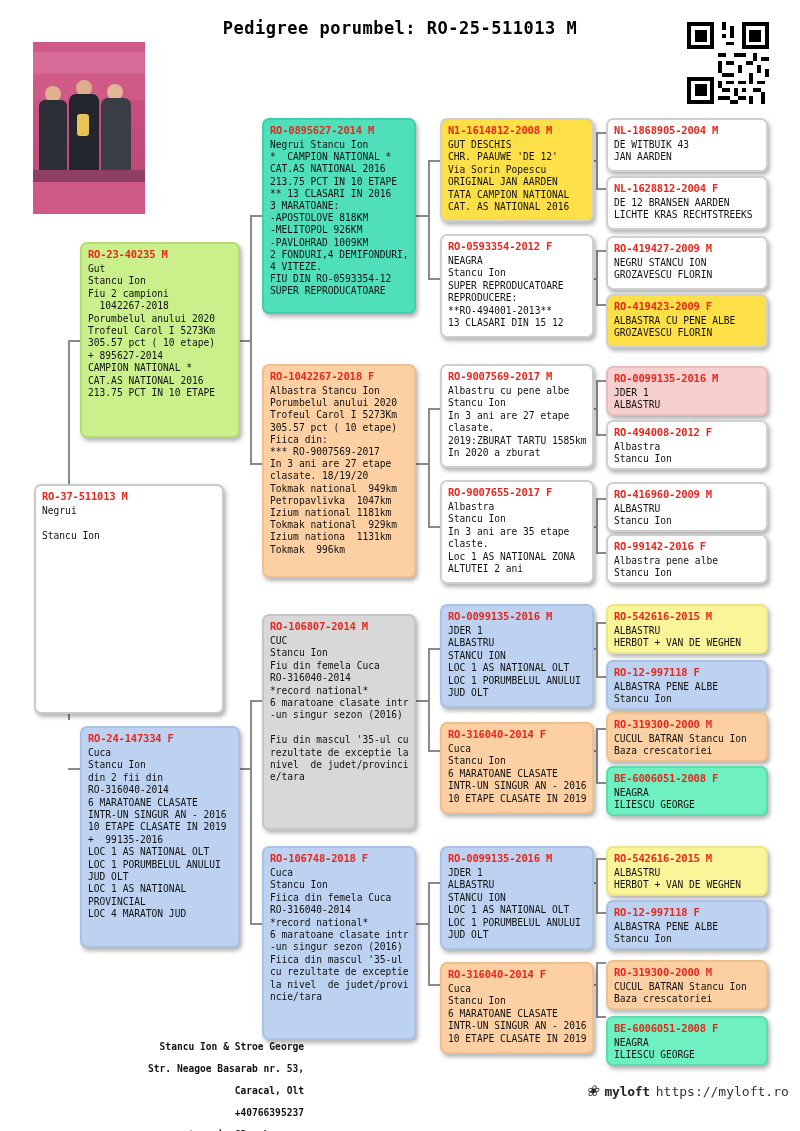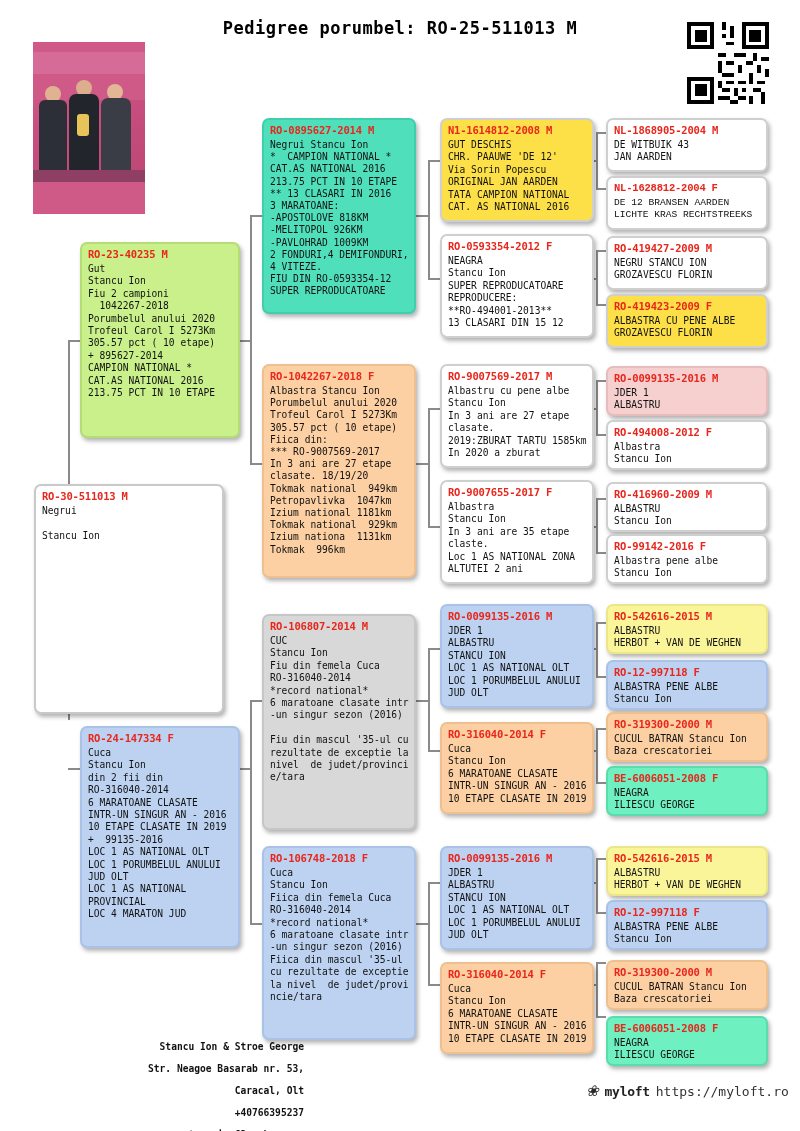--- a/index.html
+++ b/index.html
@@ -213,21 +213,21 @@
 <div class="ln" style="left:596px;top:858px;width:10px;height:2px;"></div>
 <div class="ln" style="left:596px;top:912px;width:10px;height:2px;"></div>
 <div class="ln" style="left:586px;top:882px;width:10px;height:2px;"></div>
 
 <div class="ln" style="left:596px;top:962px;width:2px;height:56px;"></div>
 <div class="ln" style="left:596px;top:962px;width:10px;height:2px;"></div>
 <div class="ln" style="left:596px;top:1016px;width:10px;height:2px;"></div>
 <div class="ln" style="left:586px;top:984px;width:10px;height:2px;"></div>
 
 <div class="card" style="left:34px;top:484px;width:190px;height:230px;background:#ffffff;border-color:#c9c9c9;">
-  <div class="hdr red">RO-30-511013 M</div>
+  <div class="hdr red">RO-37-511013 M</div>
   <div class="bdy">Negrui
 
 Stancu Ion</div>
 </div>
 
 <div class="card" style="left:80px;top:242px;width:160px;height:196px;background:#c9f08a;border-color:#b6dd75;">
   <div class="hdr red">RO-23-40235 M</div>
   <div class="bdy">Gut
 Stancu Ion
 Fiu 2 campioni
@@ -402,21 +402,21 @@
 INTR-UN SINGUR AN - 2016
 10 ETAPE CLASATE IN 2019</div>
 </div>
 
 <div class="card" style="left:606px;top:118px;width:162px;height:54px;background:#ffffff;border-color:#cfcfcf;">
   <div class="hdr red">NL-1868905-2004 M</div>
   <div class="bdy">DE WITBUIK 43
 JAN AARDEN</div>
 </div>
 
-<div class="card" style="left:606px;top:176px;width:162px;height:54px;background:#ffffff;border-color:#cfcfcf;font-family:Liberation Mono, monospace;">
+<div class="card" style="left:606px;top:176px;width:162px;height:54px;background:#ffffff;border-color:#cfcfcf;">
   <div class="hdr red">NL-1628812-2004 F</div>
   <div class="bdy">DE 12 BRANSEN AARDEN
 LICHTE KRAS RECHTSTREEKS</div>
 </div>
 
 <div class="card" style="left:606px;top:236px;width:162px;height:54px;background:#ffffff;border-color:#cfcfcf;">
   <div class="hdr red">RO-419427-2009 M</div>
   <div class="bdy">NEGRU STANCU ION
 GROZAVESCU FLORIN</div>
 </div>

